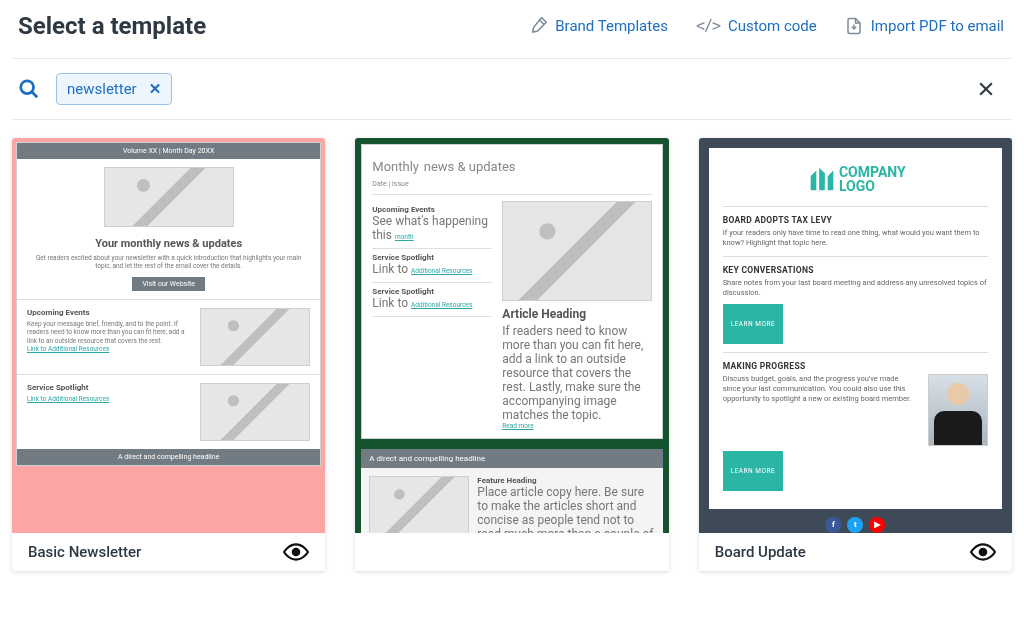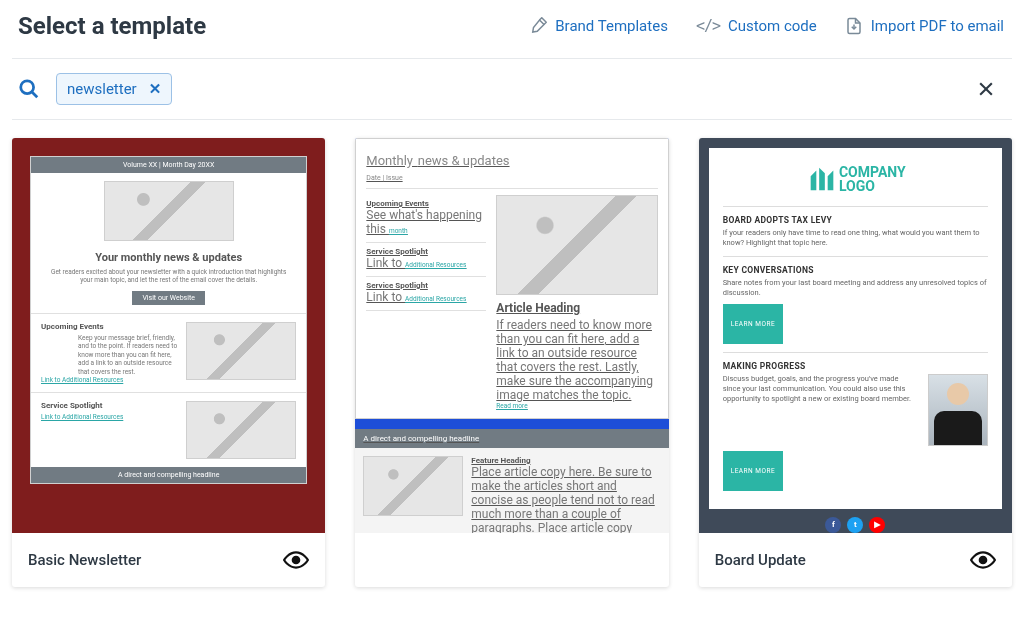--- a/index.html
+++ b/index.html
@@ -12,41 +12,41 @@
   .codeicon{font-family:monospace;font-size:15px;letter-spacing:-1px;color:#7a8a98;}
   .divider{height:1px;background:#e6e9ec;margin:0 12px;}
   .search-row{display:flex;align-items:center;padding:14px 28px 14px 18px;}
   .search-icon{color:#1e6fc0;margin-right:16px;}
   .chip{display:flex;align-items:center;gap:12px;border:1px solid #9cc1e6;background:#eef6fd;border-radius:4px;padding:6px 10px;color:#1e6fc0;font-size:15px;}
   .chip .x{font-weight:700;cursor:pointer;color:#1e6fc0;}
   .clear-x{margin-left:auto;cursor:pointer;color:#2e3944;}
   .grid{display:flex;gap:30px;padding:18px 12px 0 12px;}
   .card{flex:1;display:flex;flex-direction:column;box-shadow:0 1px 4px rgba(0,0,0,0.15);border-radius:3px;overflow:hidden;background:#fff;cursor:pointer;}
   .thumb{height:395px;overflow:hidden;display:block;}
-  .card-footer{display:flex;align-items:center;justify-content:space-between;padding:18px 16px;}
+  .card-footer{display:flex;align-items:center;justify-content:space-between;padding:10px 16px;}
   .card-title{font-size:15px;color:#2e3944;font-weight:500;}
   .eye{cursor:pointer;color:#111;}
 
   
-  .t1{background:#7f1d1d;padding:18px;font-size:8px;color:#555;}
+  .t1{background:#fca5a5;padding:4px;font-size:8px;color:#555;}
   .t1 .frame{background:#fff;border:1px solid #d0d0d0;}
   .t1 .bar{background:#717b83;color:#fff;text-align:center;padding:4px;font-size:7px;}
   .t1 .imgph{background:#e6e6e6;border:1px solid #cfcfcf;display:flex;align-items:center;justify-content:center;margin:8px auto;color:#a0a0a0;}
   .t1 .h1{font-weight:700;font-size:11px;text-align:center;color:#555;padding:2px 0 4px;}
   .t1 .p{font-size:6.5px;text-align:center;padding:0 14px 6px;color:#777;line-height:1.3;}
   .t1 .btn{background:#717b83;color:#fff;display:inline-block;padding:3px 10px;font-size:7px;margin:0 auto 8px;}
   .t1 .sec{border-top:1px solid #e0e0e0;padding:8px 10px;display:flex;gap:8px;}
   .t1 .sec .txt{flex:1;}
   .t1 .sec .imgph2{width:110px;height:58px;background:#e6e6e6;border:1px solid #cfcfcf;}
   .t1 .st{font-weight:700;font-size:8px;color:#555;margin-bottom:3px;}
-  .t1 .sp{font-size:6.5px;color:#777;line-height:1.3;margin-left:37px;}
+  .t1 .sp{font-size:6.5px;color:#777;line-height:1.3;}
   .t1 .lnk{font-size:6.5px;color:#2aa6a6;text-decoration:underline;}
 
   
-  .t2{background:#1d4ed8;font-size:8px;color:#555;text-decoration:underline;}
+  .t2{background:#14532d;padding:6px;font-size:8px;color:#555;}
   .t2 .frame{background:#fff;border:1px solid #d0d0d0;padding:8px 10px;}
   .t2 .h1{font-size:19px;font-weight:700;color:#555;}
   .t2 .h1 span{font-size:13px;font-weight:400;color:#888;}
   .t2 .date{font-size:7px;color:#888;border-bottom:1px solid #e0e0e0;padding:4px 0 6px;margin-bottom:6px;}
   .t2 .cols{display:flex;gap:10px;}
   .t2 .side{flex:0 0 120px;}
   .t2 .sideblk{border-bottom:1px solid #e0e0e0;padding:4px 0 6px;}
   .t2 .st{font-weight:700;font-size:8px;color:#555;}
   .t2 .sp{font-size:12px;color:#777;}
   .t2 .lnk{font-size:6.5px;color:#2aa6a6;text-decoration:underline;}

